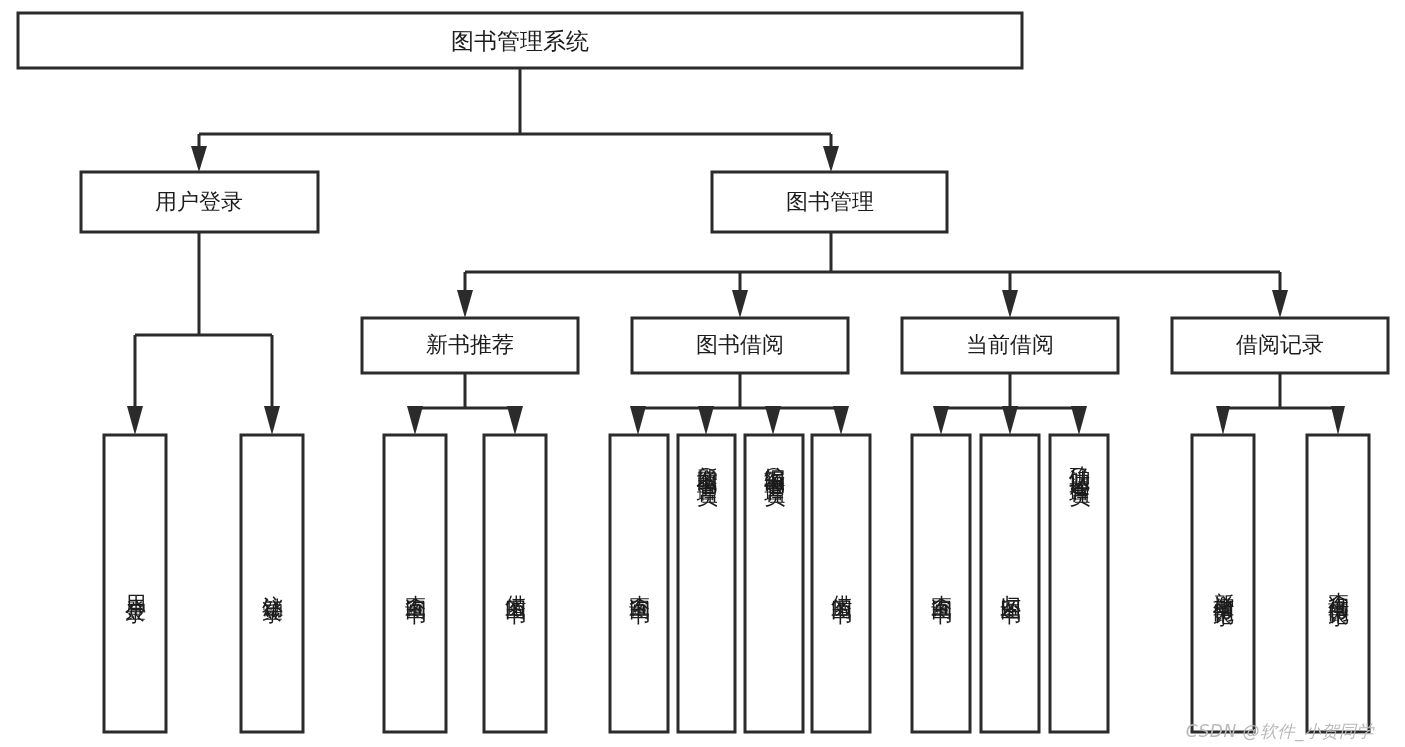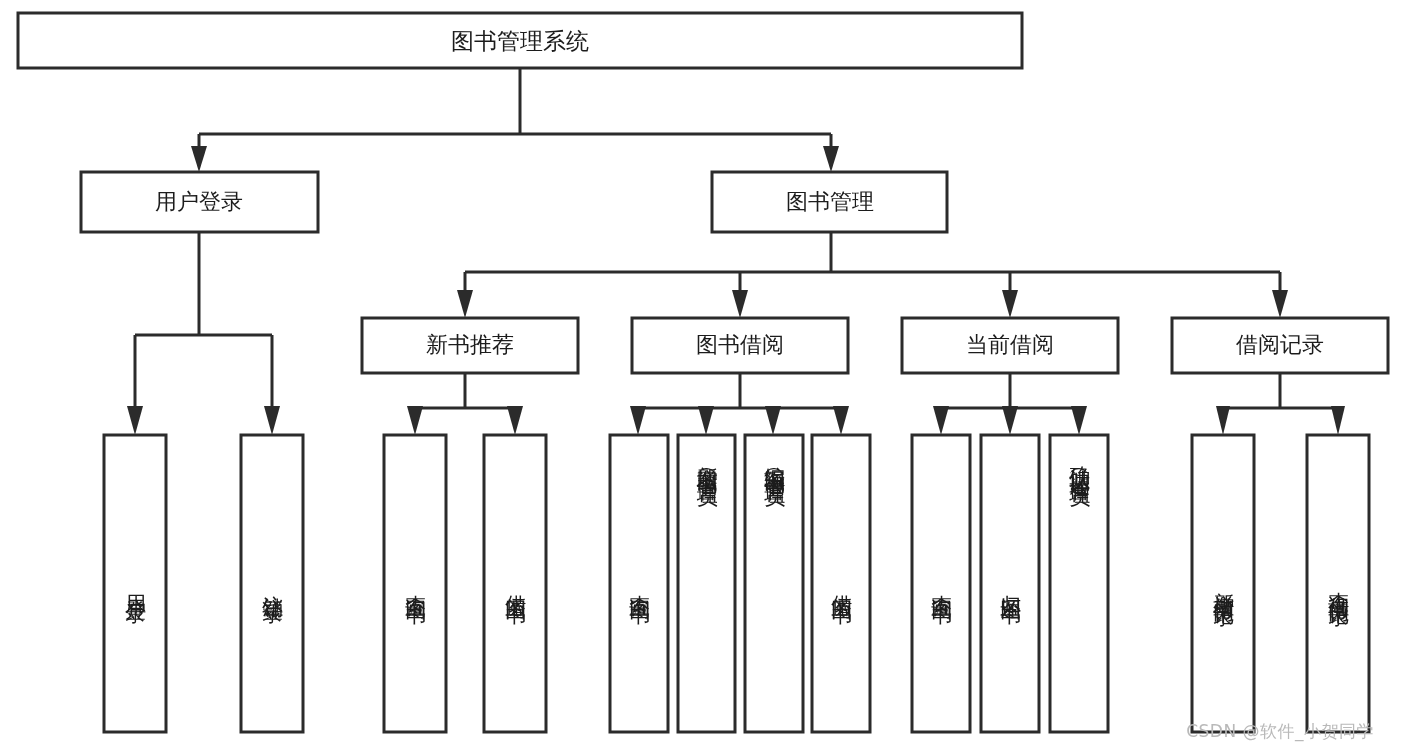--- a/index.html
+++ b/index.html
@@ -77,20 +77,21 @@
   }
   .watermark {
     position: absolute;
     right: 12px;
     bottom: 4px;
     font-family: "DejaVu Sans", "Liberation Sans", sans-serif;
     font-size: 17px;
     color: #b9b9b9;
     white-space: nowrap;
     letter-spacing: 0.5px;
+    font-style: italic;
   }
 </style>
 </head>
 <body>
 
 <div id="diagram-root">
 
   <svg class="diagram-canvas" viewBox="0 0 1405 747" xmlns="http://www.w3.org/2000/svg">
     <defs>
       <g id="arrowglyph"></g>

